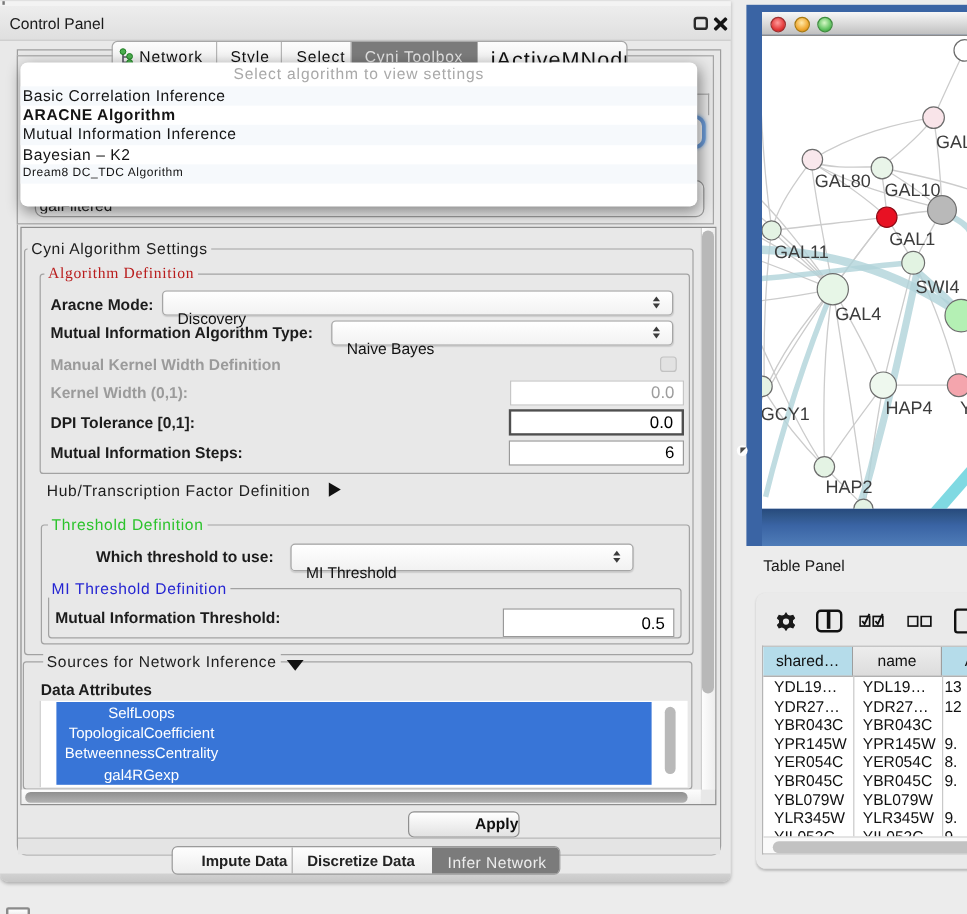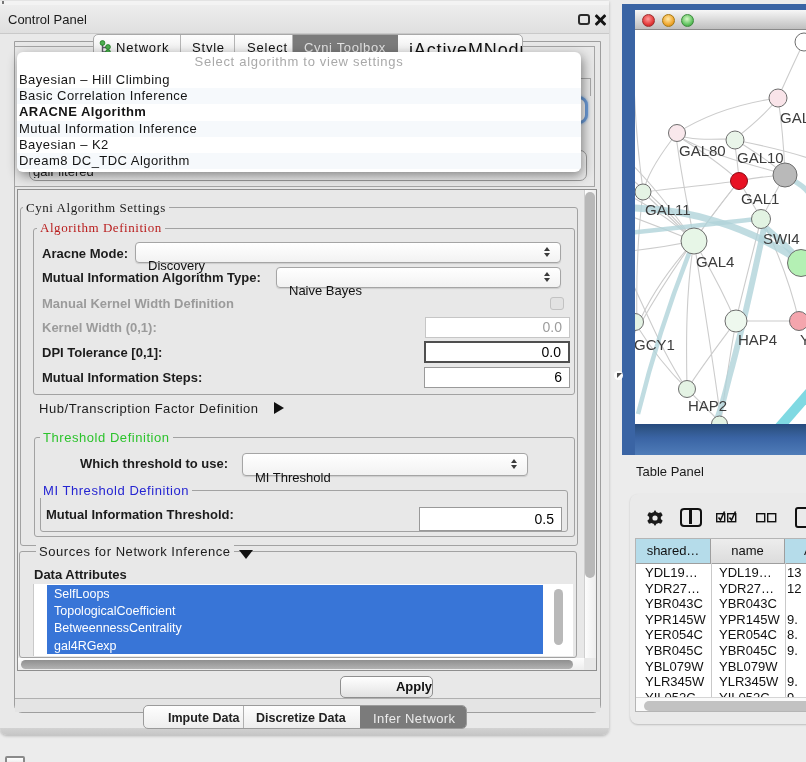--- a/index.html
+++ b/index.html
@@ -63,21 +63,21 @@
       <div class="abs" style="left:11px; top:5px; font-size:13px; letter-spacing:0.65px; color:#e2e2e2;text-align:center;">Cyni Toolbox</div>
     </div>
     <div class="abs" style="left:304px; top:0; width:123px; height:24px;">
       <div class="abs" style="left:11px; top:5px; font-size:18px; letter-spacing:0.85px; color:#111;">jActiveMNodules</div>
     </div>
   </div>
 
   <div class="abs" style="left:17px; top:188px; width:580px; height:482px; border:1px solid #8e8e8e; background:#e8e8e8;"></div>
 
   <div class="grp" style="left:20px; top:206px; width:558px; height:339px;"></div>
-  <div class="gt" style="left:23px; top:199px; color:#1c1c1c;font-family:Liberation Serif, serif;">Cyni Algorithm Settings</div>
+  <div class="gt" style="left:23px; top:199px; color:#1c1c1c;">Cyni Algorithm Settings</div>
 
   <div class="grp" style="left:33px; top:227px; width:542px; height:167px;"></div>
   <div class="gt" style="left:37px; top:219px; color:#b91c1c;font-family:Liberation Serif, serif;">Algorithm Definition</div>
 
   <div class="lbl" style="left:42px; top:245px;">Aracne Mode:</div>
   <div class="combo" style="left:135px; top:241px; width:426px; height:21px;">
     <div class="ct">Discovery</div>
     <div class="arrows">
         <div class="aru"></div>
         <div class="ard"></div>
@@ -125,21 +125,21 @@
 
   <div class="lbl" style="left:46px; top:506px;">Mutual Information Threshold:</div>
   <div class="fld" style="left:419px; top:506px; width:143px; height:24px; border:1px solid #999; line-height:22px;">0.5</div>
 
   <div class="grp" style="left:19px; top:550px; width:558px; height:107px;"></div>
   <div class="gt" style="left:36px; top:543px; color:#1c1c1c;">Sources for Network Inference</div>
   <div class="abs" style="left:239px; top:549px; width:0; height:0; border-left:7px solid transparent; border-right:7px solid transparent; border-top:9px solid #111;"></div>
 
   <div class="lbl" style="left:34px; top:566px;">Data Attributes</div>
 
-  <div class="abs" style="left:33px; top:583px; width:540px; height:72px; background:#fff; border-left:1px solid #c9c9c9;">
+  <div class="abs" style="left:33px; top:583px; width:540px; height:72px; background:#fff; border-left:1px solid #c9c9c9;text-align:center;">
     <div class="abs" style="left:13px; top:1px; width:496px; height:69px; background:#3875d7;"></div>
     <div class="abs" style="left:20px; top:2px; font-size:12.5px; color:#fff; line-height:17.2px;">SelfLoops<br>TopologicalCoefficient<br>BetweennessCentrality<br>gal4RGexp</div>
     <div class="abs" style="left:520px; top:5px; width:9px; height:56px; background:#b9b9b9; border-radius:5px;"></div>
   </div>
 
   <div class="abs" style="left:584px; top:189px; width:12px; height:468px; background:linear-gradient(90deg,#fdfdfd,#ededed); border-left:1px solid #cfcfcf;"></div>
   <div class="abs" style="left:585px; top:191px; width:10px; height:386px; background:#b8b8b8; border-radius:5px;"></div>
   <div class="abs" style="left:18px; top:657px; width:566px; height:12px; background:linear-gradient(#fdfdfd,#ededed);"></div>
   <div class="abs" style="left:21px; top:659px; width:552px; height:9px; background:linear-gradient(#8f8f8f,#b2b2b2); border-radius:5px;"></div>
 
@@ -158,26 +158,25 @@
       <div class="abs" style="left:11px; top:5px; font-size:12.5px; font-weight:bold; color:#222;">Discretize Data</div>
     </div>
     <div class="abs" style="left:216px; top:0; width:108px; height:24px; background:#7b7b7b;">
       <div class="abs" style="left:13px; top:5px; font-size:13px; letter-spacing:0.4px; color:#ececec;">Infer Network</div>
     </div>
   </div>
 </div>
 
 <div class="abs" style="left:17px; top:52px; width:564px; height:120px; background:#fff; border-radius:6px; box-shadow:2px 4px 12px rgba(0,0,0,0.45); overflow:hidden; z-index:50;">
   <div style="height:20px; text-align:center; font-size:13px; letter-spacing:0.7px; color:#a9a9a9; line-height:19px;">Select algorithm to view settings</div>
-  <div style="height:16.2px; font-size:13px; letter-spacing:0.45px; color:#141414; padding-left:2px; line-height:16px;">Bayesian – Hill Climbing</div>
   <div style="height:16.2px; font-size:13px; letter-spacing:0.45px; color:#141414; padding-left:2px; line-height:16px; background:#f6f9fc;">Basic Correlation Inference</div>
   <div style="height:16.2px; font-size:13px; letter-spacing:0.45px; color:#141414; padding-left:2px; line-height:16px; font-weight:bold;">ARACNE Algorithm</div>
   <div style="height:16.2px; font-size:13px; letter-spacing:0.45px; color:#141414; padding-left:2px; line-height:16px; background:#f6f9fc;">Mutual Information Inference</div>
   <div style="height:16.2px; font-size:13px; letter-spacing:0.45px; color:#141414; padding-left:2px; line-height:16px;">Bayesian – K2</div>
-  <div style="height:16.2px; font-size:13px; letter-spacing:0.45px; color:#141414; padding-left:2px; line-height:16px; background:#f6f9fc;">Dream8 DC_TDC Algorithm</div>
+  <div style="height:16.2px; font-size:10px; letter-spacing:0.45px; color:#141414; padding-left:2px; line-height:16px; background:#f6f9fc;">Dream8 DC_TDC Algorithm</div>
 </div>
 
 <div class="abs" id="netwin" style="left:622px; top:4px; width:184px; height:451px; background:#3a64a4;">
 
   <div class="abs" style="left:13px; top:6px; width:171px; height:20px; background:linear-gradient(#f7f7f7,#bfbfbf); border-bottom:1px solid #8a8a8a;">
     <div class="abs" style="left:7px; top:4px; width:13px; height:13px; border-radius:50%; background:radial-gradient(circle at 5px 4px,#ff9a9a,#e43b3b 60%,#b01616); border:0.5px solid #9d2f2f;"></div>
     <div class="abs" style="left:27px; top:4px; width:13px; height:13px; border-radius:50%; background:radial-gradient(circle at 5px 4px,#ffe9a8,#f0a831 60%,#c07d0e); border:0.5px solid #a8790f;"></div>
     <div class="abs" style="left:46px; top:4px; width:13px; height:13px; border-radius:50%; background:radial-gradient(circle at 5px 4px,#d6f8c6,#62c462 60%,#2d8a2d); border:0.5px solid #3d8b3d;"></div>
   </div>
 

